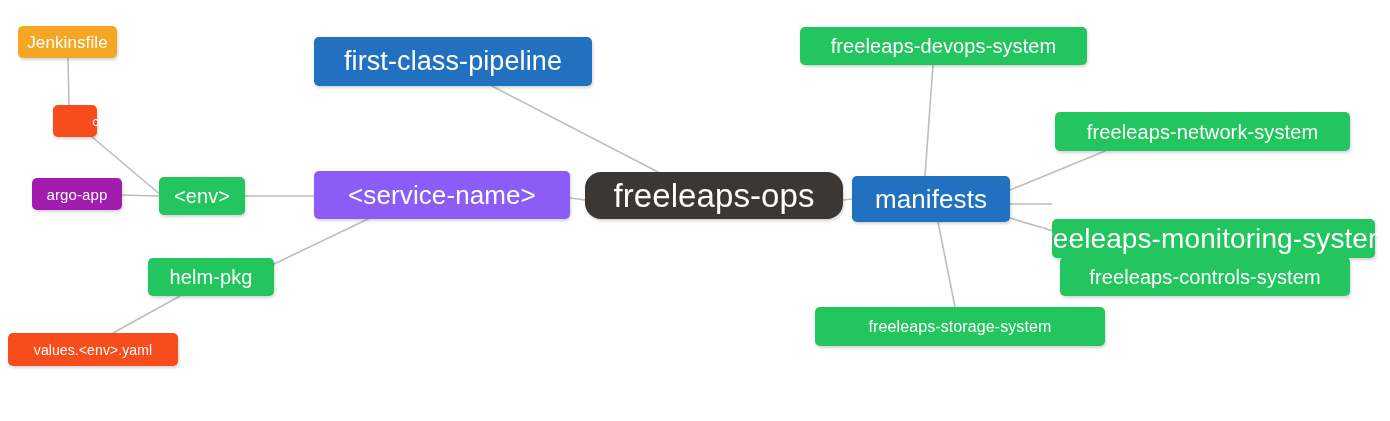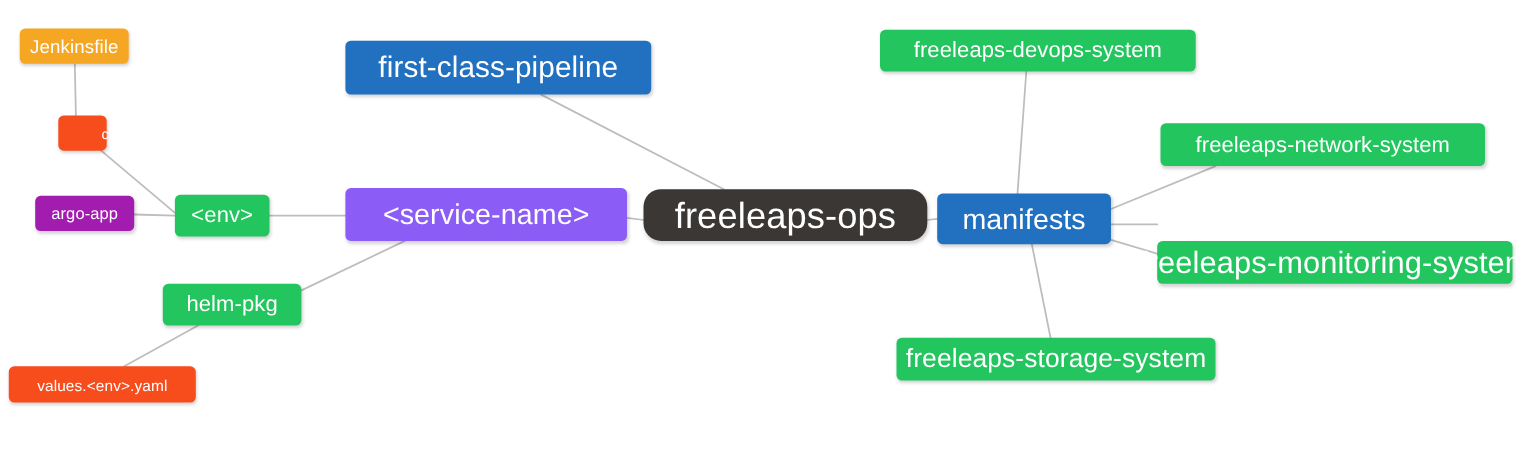--- a/index.html
+++ b/index.html
@@ -109,18 +109,21 @@
       </div>
       <div class="node" style="left: 800px; top: 27px; width: 287px; height: 38px; background: rgb(34, 197, 94); border-radius: 5px; font-size: 20px;">
         <span class="node-label">freeleaps-devops-system</span>
       </div>
       <div class="node" style="left: 1055px; top: 112px; width: 295px; height: 39px; background: rgb(34, 197, 94); border-radius: 5px; font-size: 20px;">
         <span class="node-label">freeleaps-network-system</span>
       </div>
       <div class="node" style="left: 1052px; top: 186px; width: 323px; height: 39px; background: rgb(34, 197, 94); border-radius: 5px; font-size: 28px; margin-top: 33px;">
         <span class="node-label">freeleaps-monitoring-system</span>
       </div>
-      <div class="node" style="left: 815px; top: 307px; width: 290px; height: 39px; background: rgb(34, 197, 94); border-radius: 5px; font-size: 24px;">
+      <div class="node" style="left: 1060px; top: 257px; width: 290px; height: 39px; background: rgb(34, 197, 94); border-radius: 5px; font-size: 20px;">
+        <span class="node-label">freeleaps-controls-system</span>
+      </div>
+      <div class="node" style="left: 815px; top: 307px; width: 290px; height: 39px; background: rgb(34, 197, 94); border-radius: 5px; font-size: 16px;">
         <span class="node-label">freeleaps-storage-system</span>
       </div>
     </div>
 
 </div>
 
 </body></html>

